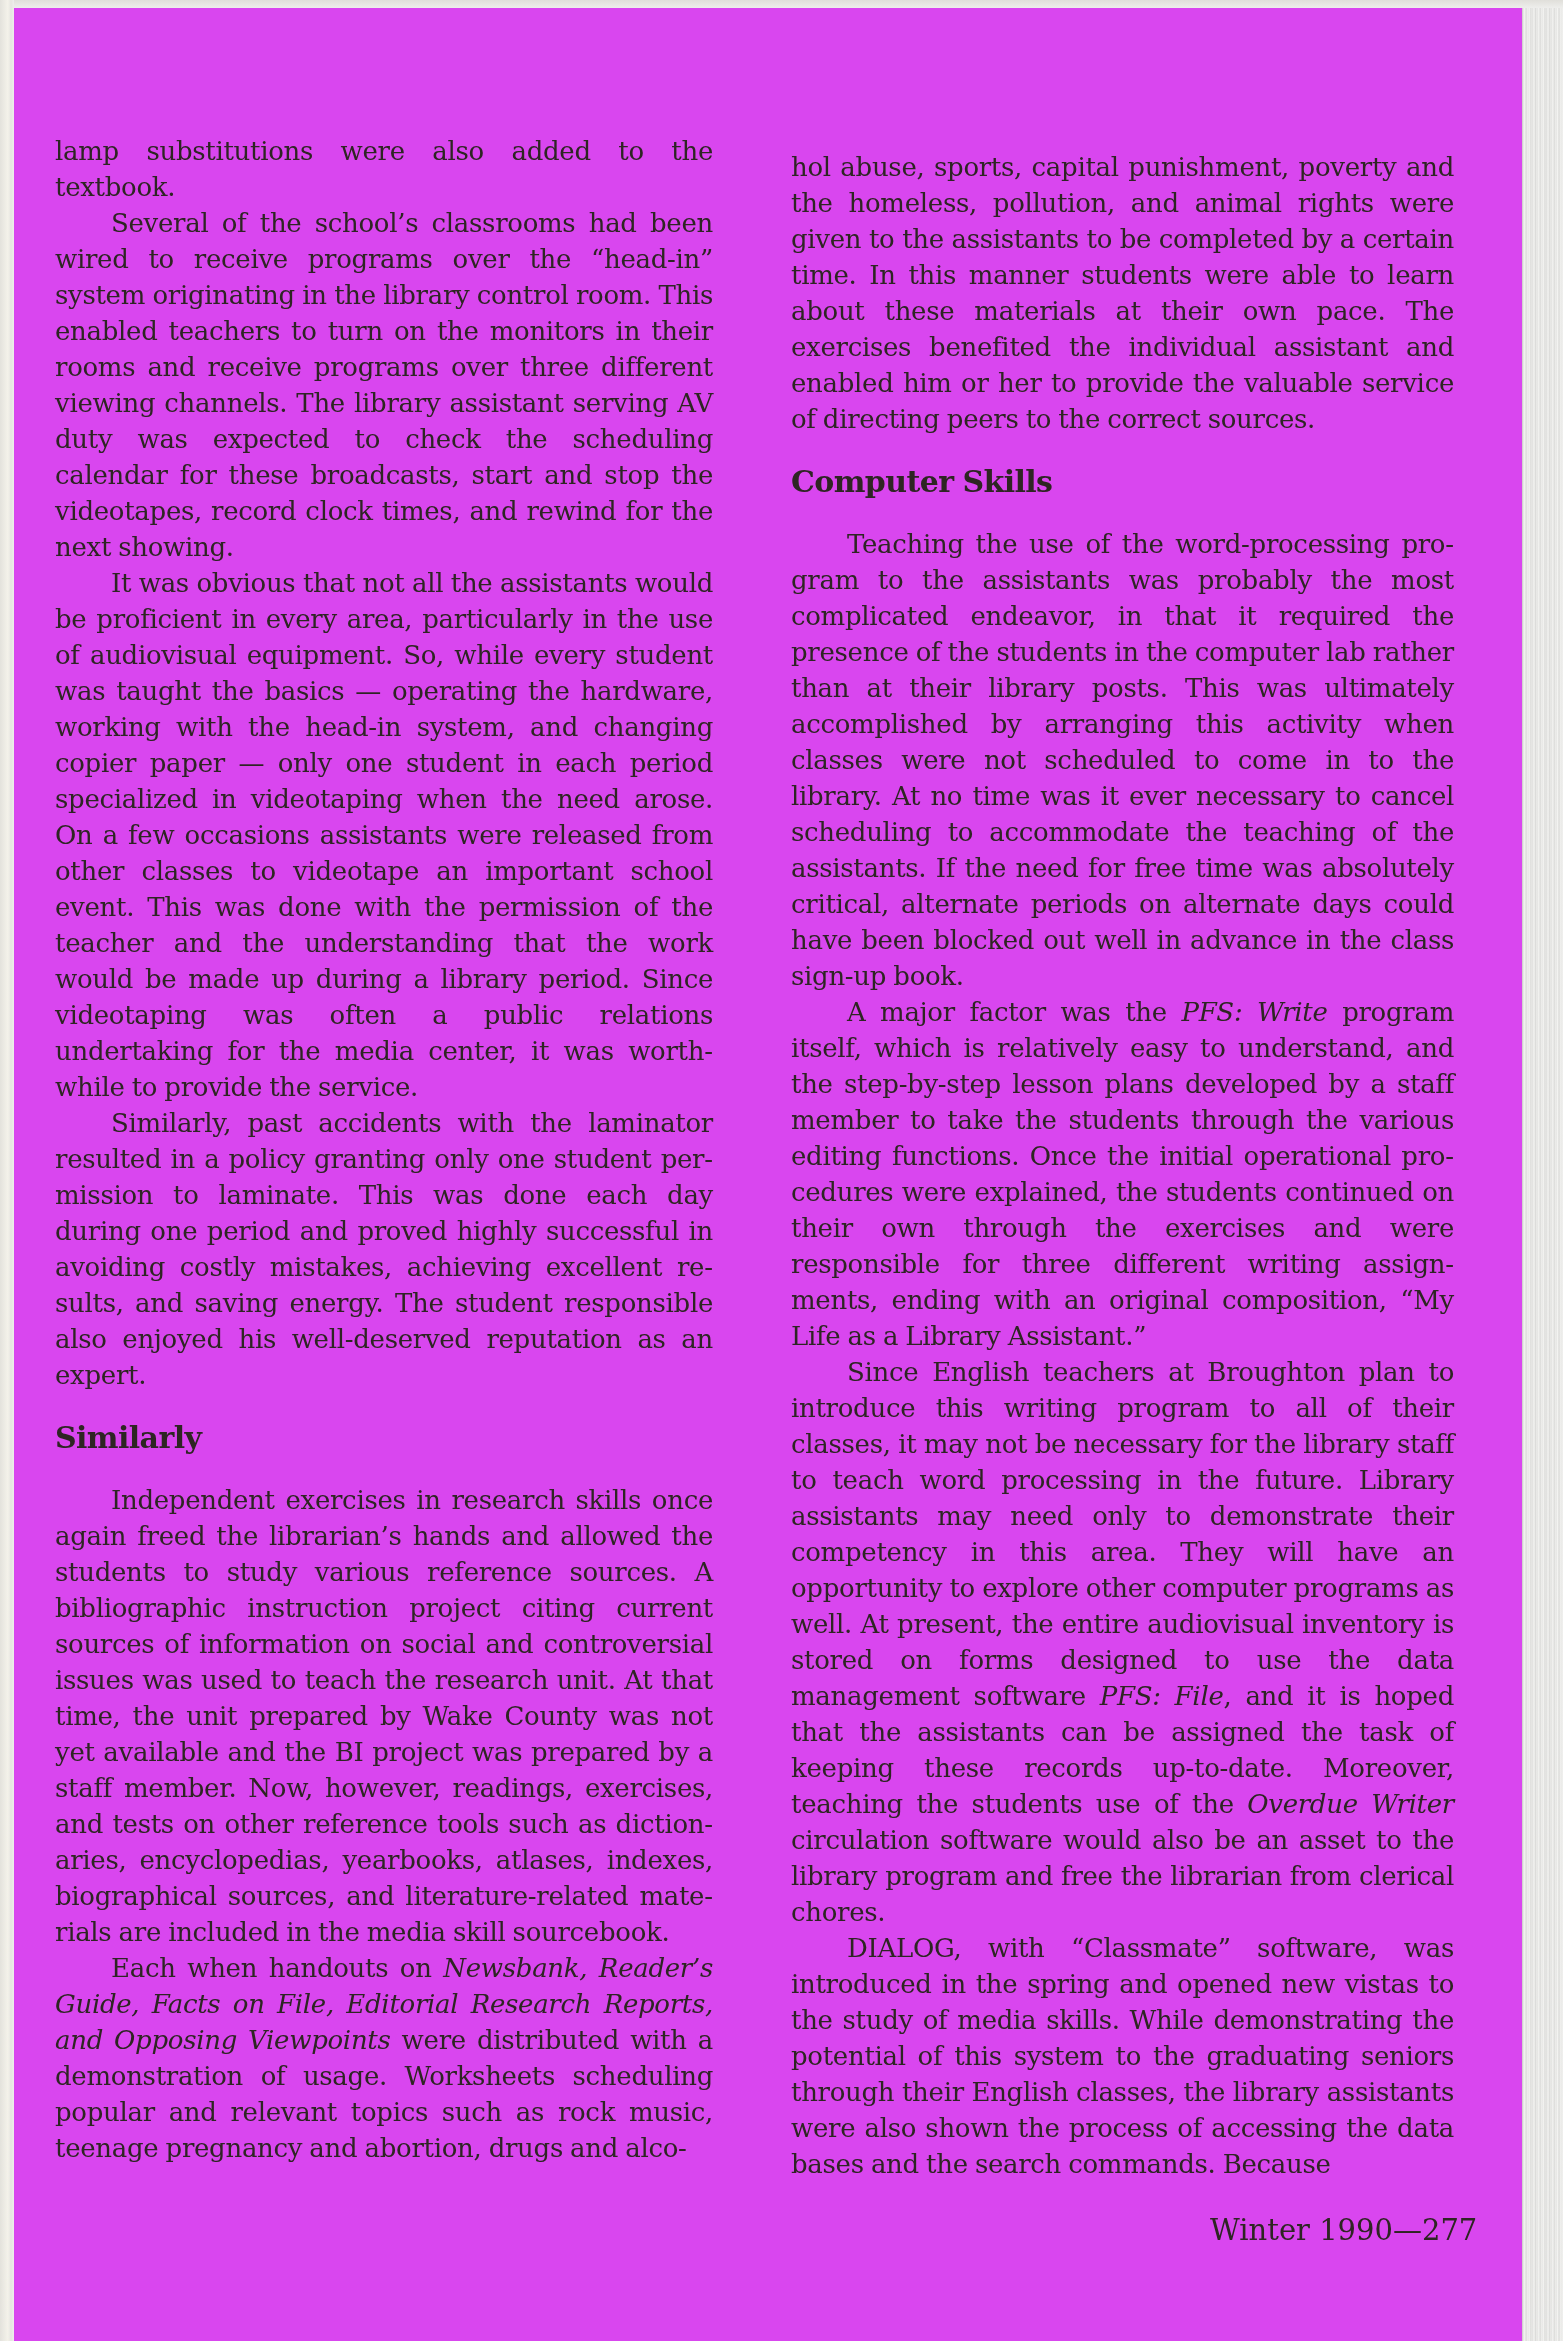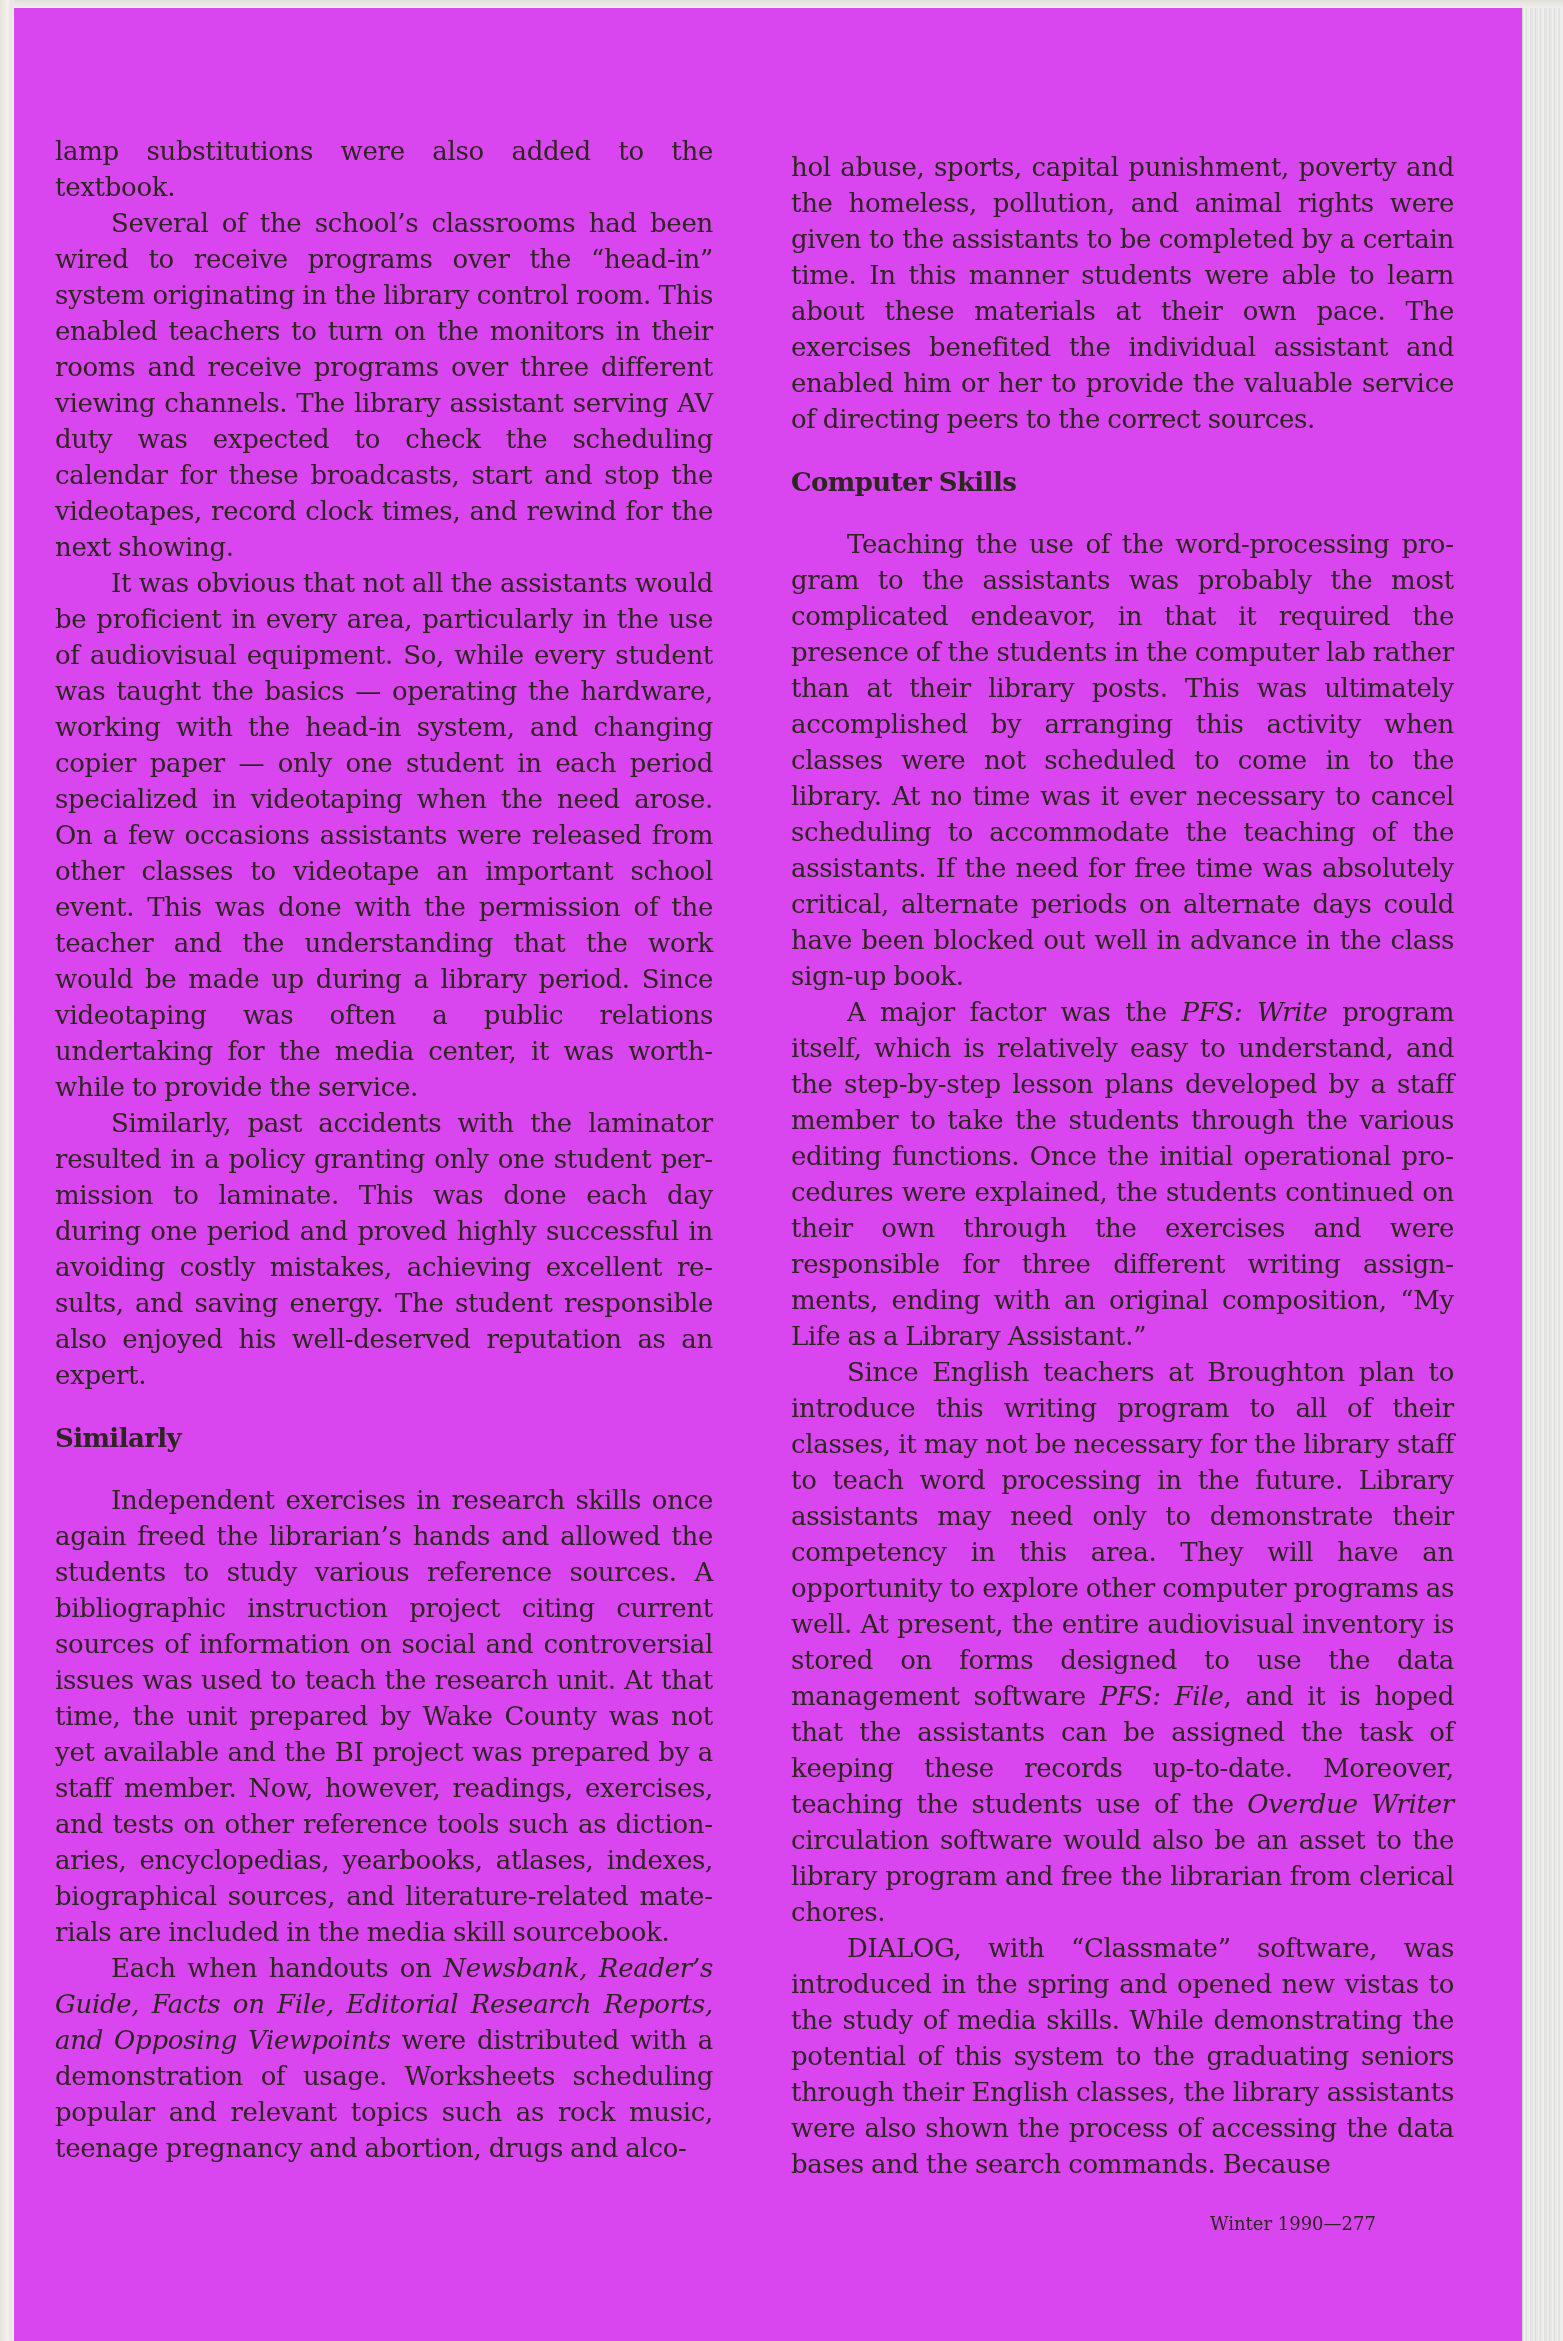--- a/index.html
+++ b/index.html
@@ -70,35 +70,35 @@
     .para {
       margin: 0;
       text-indent: 56px;
     }
     .para.no-indent {
       text-indent: 0;
     }
     .heading {
       font-family: "DejaVu Serif", "Liberation Serif", serif;
       font-weight: bold;
-      font-size: 26px;
+      font-size: 30px;
       line-height: 36px;
       margin: 26.6px 0 26.6px 0;
       text-indent: 0;
       letter-spacing: -0.6px;
     }
     em, .ital {
       font-style: italic;
     }
     .footer {
       position: absolute;
       left: 1210px;
       top: 2213px;
       font-family: "DejaVu Serif", "Liberation Serif", serif;
-      font-size: 18px;
+      font-size: 29px;
       letter-spacing: 0px;
       color: #2e2523;
     }
   </style>
 </head>
 <body>
 
 <div class="page">
   <div class="top-shadow"></div>
   <div class="binding-edge"></div>

